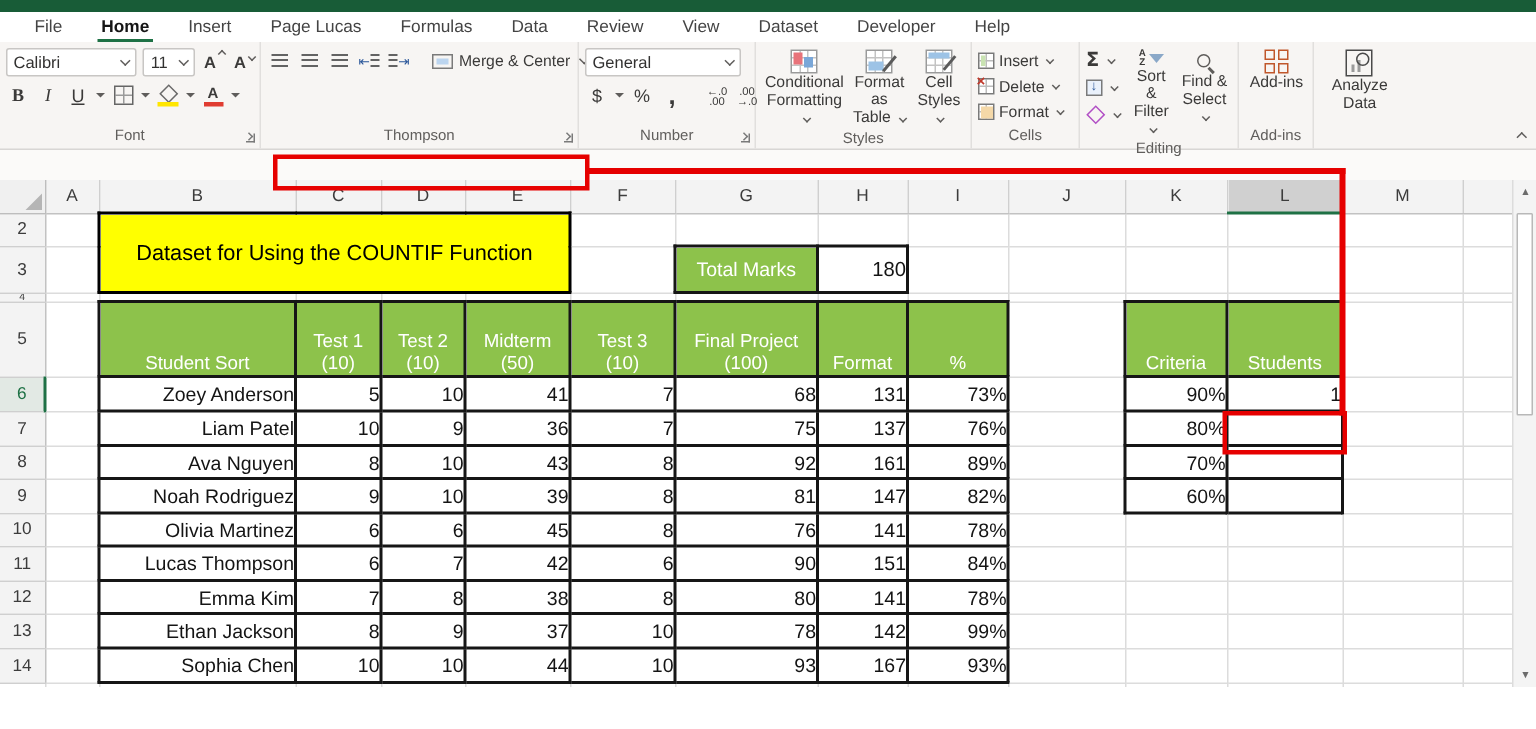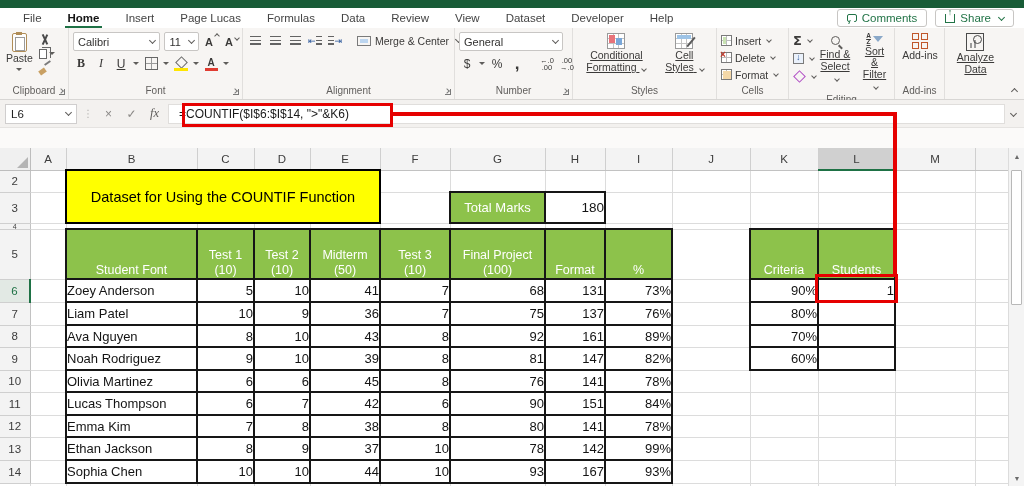--- a/index.html
+++ b/index.html
@@ -94,21 +94,21 @@
   .clipic::after { content:""; position:absolute; left:2px; top:3px; width:8px; height:12px; border:1px solid #9a9a9a; background:#fff; }
   .scx { width:12px; height:12px; position:relative; }
   .scx::before,.scx::after { content:""; position:absolute; left:5px; top:0; width:1.6px; height:11px; background:#4a4a4a; }
   .scx::before { transform:rotate(25deg); } .scx::after { transform:rotate(-25deg); }
   .cpic { width:8px; height:10px; border:1.2px solid #666; background:#fff; position:relative; }
   .cpic::after { content:""; position:absolute; left:2px; top:-3.5px; width:8px; height:10px; border:1.2px solid #666; border-left:none; border-bottom:none; }
   .brushic { width:12px; height:12px; position:relative; }
   .brushic::before { content:""; position:absolute; left:0; bottom:0; width:7px; height:5px; background:#c9a063; transform:rotate(-35deg); }
   .brushic::after { content:""; position:absolute; right:0; top:0; width:7px; height:2px; background:#7a7a7a; transform:rotate(-35deg); }
   .dd { width:0; height:0; border:3px solid transparent; border-top:3.6px solid #5f5d5b; display:inline-block; margin-top:3px; }
-  .two { line-height:11px;text-decoration:underline; }
+  .two { line-height:11px; }
   .ribbon-collapse { position:absolute; right:7px; bottom:5px; }
   .decic { font-size:7.5px; line-height:7px; text-align:center; color:#3b3a39; }
 
   
   .fbar { height:28px; background:#f3f1ef; display:flex; align-items:center; padding:0 6px 0 5px; gap:4px; position:relative; border-bottom:1px solid #e5e3e1; }
   .namebox { width:72px; height:20px; background:#fff; border:1px solid #d0cece; display:flex; align-items:center; justify-content:space-between; font-size:11.5px; padding:0 5px; color:#222; }
   .fbdots { color:#b5b3b1; font-size:10px; margin:0 2px; }
   .fb-btn { width:19px; text-align:center; font-size:12px; color:#8a8886; cursor:pointer; }
   .fb-btn.enter { color:#8a8886; }
   .fb-btn.fx { font-family:"Liberation Serif",serif; font-style:italic; color:#5f5d5b; font-size:12.5px; }
@@ -122,21 +122,21 @@
   th.corner { background:#f0f0f0; border-right:1px solid #bdbdbd; border-bottom:1px solid #bdbdbd; position:relative; }
   th.corner i { position:absolute; right:2px; bottom:2px; width:0; height:0; border-left:11px solid transparent; border-bottom:11px solid #b5b5b5; }
   th.ch { background:#f3f3f3; border-right:1px solid #cfcfcf; border-bottom:1px solid #c2c2c2; font-size:11.5px; color:#3c3c3c; text-align:center; cursor:pointer; }
   th.ch.sel { background:#d0d0d0; border-bottom:2px solid #1e7145; }
   th.rh { background:#f3f3f3; border-right:1px solid #c2c2c2; border-bottom:1px solid #cfcfcf; font-size:11.5px; color:#3c3c3c; text-align:center; cursor:pointer; font-weight:normal; }
   th.rh.selrow { background:#e2e9e4; color:#1e7145; border-right:2px solid #1e7145; }
   th.rh.tiny { font-size:7px; line-height:5px; }
   td.g { border-right:1px solid #dcdcdc; border-bottom:1px solid #dcdcdc; background:#fff; }
   td.blk { border:2px solid #161616; background:#fff; }
   td.num { text-align:right; padding-right:5px; }
-  td.nm { text-align:left; padding-left:5px; }
+  td.nm { text-align:right; padding-left:5px; }
   td.banner { background:#ffff00; border:2.5px solid #000; text-align:center; vertical-align:middle; font-weight:bold; font-size:14.5px; color:#000; }
   td.gh { background:#8dc24b; color:#fff; font-weight:bold; border:2px solid #161616; text-align:center; vertical-align:bottom; font-size:12.5px; line-height:15px; padding-bottom:4px; }
   td.gh.mid { vertical-align:middle; padding-bottom:0; font-size:13px; }
   td.tv { font-size:13.5px; }
 
   
   .vscroll { position:absolute; right:0; top:0; width:16px; height:338px; background:#f4f4f4; border-left:1px solid #dcdcdc; }
   .vs-arrow { position:absolute; left:0; width:16px; height:16px; display:flex; align-items:center; justify-content:center; font-size:7px; color:#6b6b6b; }
   .vs-thumb { position:absolute; left:2px; width:11px; top:22px; height:135px; background:#fff; border:1px solid #b8b8b8; border-radius:1px; }
 
@@ -161,53 +161,24 @@
         <div class="tab">Insert</div>
         <div class="tab">Page Lucas</div>
         <div class="tab">Formulas</div>
         <div class="tab">Data</div>
         <div class="tab">Review</div>
         <div class="tab">View</div>
         <div class="tab">Dataset</div>
         <div class="tab">Developer</div>
         <div class="tab">Help</div>
       </div>
-    <div class="topactions">
-      <div class="pillbtn">
-        <span class="bubble"></span>
-        <span>Comments</span>
-      </div>
-      <div class="pillbtn">
-        <span class="sharebox"></span>
-        <span>Share</span>
-        <span class="chev green"></span>
-      </div>
-    </div>
   </div>
 
   <div class="ribbon">
 
-    <div class="rgroup g-clipboard">
-      <div class="gbody">
-        <div class="bigbtn">
-          <span class="clipic"></span>
-          <span>Paste</span>
-          <span class="dd"></span>
-        </div>
-        <div class="smallcol">
-          <span class="scx"></span>
-          <span style="display:flex;gap:2px;">
-              <span class="cpic"></span>
-              <span class="dd"></span>
-            </span>
-          <span class="brushic"></span>
-        </div>
-      </div>
-      <div class="glabel"><span>Clipboard</span><span class="launcher"></span></div>
-    </div>
 
     <div class="rgroup g-font">
       <div class="gbody">
         <div class="fontrows">
           <div class="frow">
             <div class="combo" style="width:92px;">
                 <span>Calibri</span>
                 <span class="chev"></span>
               </div>
             <div class="combo" style="width:36px;">
@@ -269,21 +240,21 @@
               </span>
             <span class="vdiv" style="height:17px;"></span>
             <span class="txtbtn">
                 <span class="mergic"></span>
                 <span>Merge &amp; Center</span>
                 <span class="chev"></span>
               </span>
           </div>
         </div>
       </div>
-      <div class="glabel"><span>Alignment</span><span class="launcher"></span></div>
+      <div class="glabel"><span>Thompson</span><span class="launcher"></span></div>
     </div>
 
     <div class="rgroup g-number">
       <div class="gbody">
         <div class="numrows">
           <div class="combo" style="width:104px;">
               <span>General</span>
               <span class="chev"></span>
             </div>
           <div class="frow">
@@ -301,20 +272,25 @@
     </div>
 
     <div class="rgroup g-styles">
       <div class="gbody" style="justify-content:space-around;">
         <div class="bigbtn two">
           <span class="biggrid cfic"></span>
           <span>Conditional</span>
           <span><span>Formatting</span> <span class="chev" style="width:4px;height:4px;"></span></span>
         </div>
         <div class="bigbtn two">
+          <span class="biggrid ftic"></span>
+          <span>Format as</span>
+          <span><span>Table</span> <span class="chev" style="width:4px;height:4px;"></span></span>
+        </div>
+        <div class="bigbtn two">
           <span class="biggrid csic"></span>
           <span>Cell</span>
           <span><span>Styles</span> <span class="chev" style="width:4px;height:4px;"></span></span>
         </div>
       </div>
       <div class="glabel"><span>Styles</span></div>
     </div>
 
     <div class="rgroup g-cells">
       <div class="gbody">
@@ -348,35 +324,35 @@
             </span>
           <span class="minirow">
               <span class="filldn"></span>
               <span class="chev" style="width:4px;height:4px;"></span>
             </span>
           <span class="minirow">
               <span class="clearic"></span>
               <span class="chev" style="width:4px;height:4px;"></span>
             </span>
         </div>
-        <div class="bigbtn two">
-          <span class="mag" style="margin:3px;"></span>
-          <span>Find &amp;</span>
-          <span><span>Select</span> <span class="chev" style="width:4px;height:4px;"></span></span>
-        </div>
         <div class="bigbtn two" style="margin-left:4px;">
           <span style="display:flex;align-items:center;gap:2px;">
               <span class="azic">
                 <span>A</span>
                 <span>Z</span>
               </span>
               <span class="funnel"></span>
             </span>
           <span>Sort &amp;</span>
           <span><span>Filter</span> <span class="chev" style="width:4px;height:4px;"></span></span>
+        </div>
+        <div class="bigbtn two">
+          <span class="mag" style="margin:3px;"></span>
+          <span>Find &amp;</span>
+          <span><span>Select</span> <span class="chev" style="width:4px;height:4px;"></span></span>
         </div>
       </div>
       <div class="glabel"><span>Editing</span></div>
     </div>
 
     <div class="rgroup g-addins">
       <div class="gbody" style="justify-content:center;">
         <div class="bigbtn">
           <span class="addic">
               <span></span>
@@ -397,34 +373,20 @@
           <span>Analyze</span>
           <span>Data</span>
         </div>
       </div>
       <div class="glabel"></div>
     </div>
 
     <span class="chev up ribbon-collapse"></span>
   </div>
 
-  <div class="fbar">
-    <div class="namebox">
-        <span>L6</span>
-        <span class="chev"></span>
-      </div>
-    <span class="fbdots">⋮</span>
-    <span class="fb-btn">×</span>
-    <span class="fb-btn enter">✓</span>
-    <span class="fb-btn fx">fx</span>
-    <div class="fb-input">
-        <span>=COUNTIF($I$6:$I$14, "&gt;"&amp;K6)</span>
-      </div>
-    <span class="chev" style="margin:0 2px;"></span>
-  </div>
 
   <div class="substrip"></div>
 
   <div class="sheet">
     <table class="grid">
       <colgroup id="colgroup">
           <col style="width: 30px;">
           <col style="width: 36px;">
           <col style="width: 131px;">
           <col style="width: 57px;">
@@ -500,21 +462,21 @@
             <td class="g"></td>
             <td class="g"></td>
             <td class="g"></td>
             <td class="g"></td>
             <td class="g"></td>
             <td class="g"></td>
         </tr>
         <tr style="height:50px;">
           <th class="rh">5</th>
           <td class="g"></td>
-          <td class="gh">Student Font</td>
+          <td class="gh">Student Sort</td>
           <td class="gh">
               <div>Test 1</div>
               <div>(10)</div>
             </td>
           <td class="gh">
               <div>Test 2</div>
               <div>(10)</div>
             </td>
           <td class="gh">
               <div>Midterm</div>

